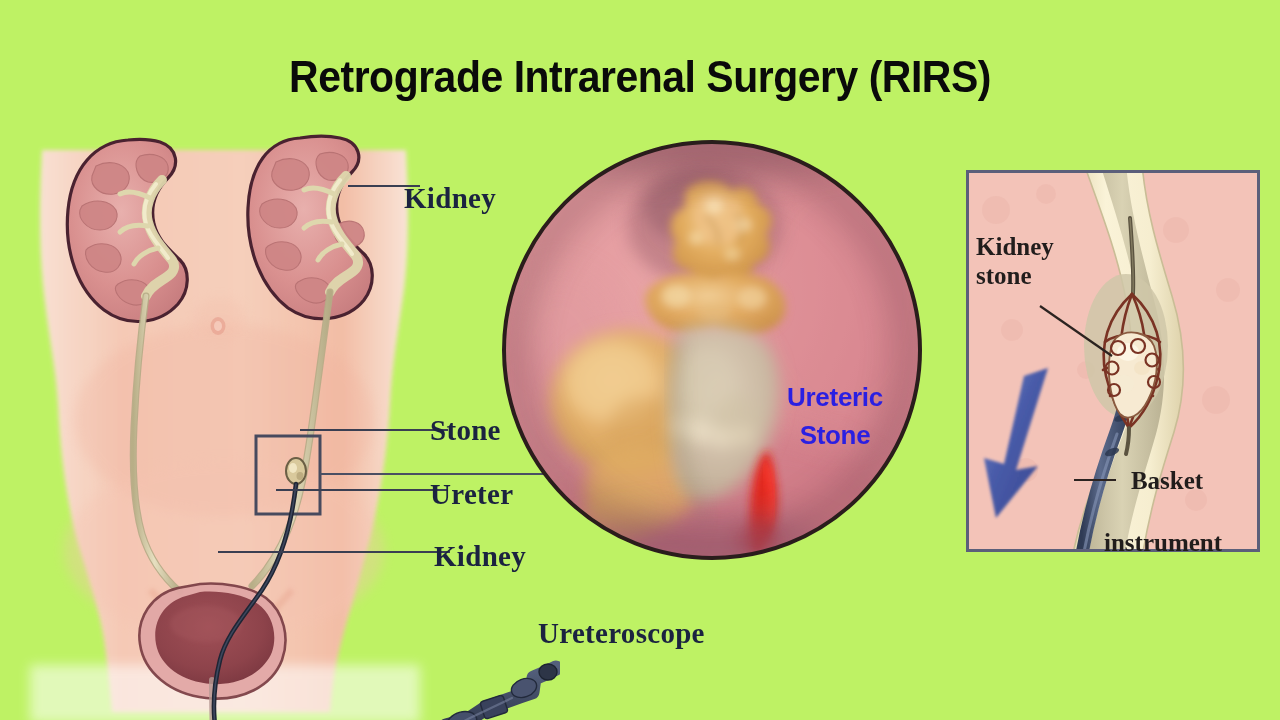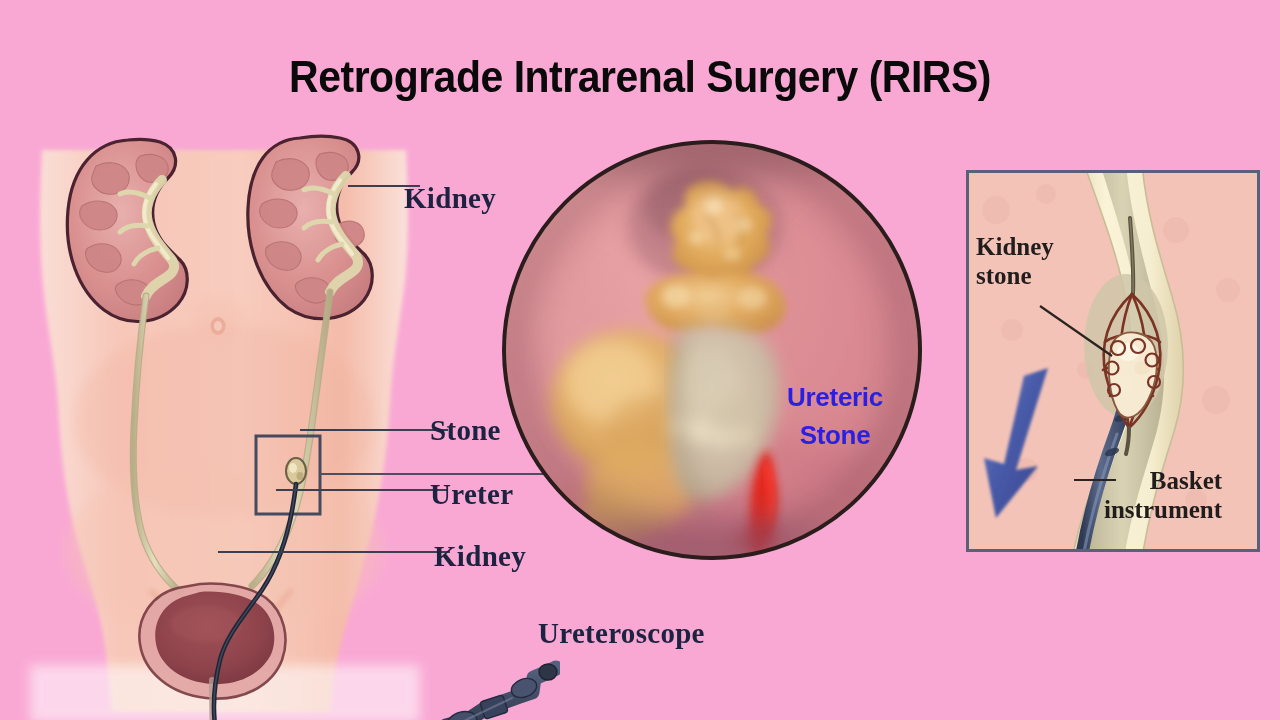--- a/index.html
+++ b/index.html
@@ -14,21 +14,21 @@
     position: relative;
     overflow: hidden;
     font-family: "Liberation Sans", sans-serif;
   }
 
   #stage {
     position: absolute;
     left: 0; top: 0;
     width: 1280px;
     height: 720px;
-    background: #f9a8d4;
+    background: #bef264;
   }
 
   
   #page-title {
     position: absolute;
     left: 0;
     top: 52px;
     width: 1280px;
     text-align: center;
     font-family: "Liberation Sans", sans-serif;
@@ -95,22 +95,22 @@
   .basket-label {
     position: absolute;
     font-family: "Liberation Serif", serif;
     font-weight: bold;
     font-size: 25px;
     line-height: 29px;
     color: #211d1c;
     white-space: nowrap;
   }
   #label-kidney-stone  { left: 976px; top: 232px; }
-  #label-basket-instr  { left: 1112px; top: 466px; text-align: right; }
-  #label-basket-instr .l2 { display: block; margin-left: -8px; }
+  #label-basket-instr  { left: 1112px; top: 466px; text-align: center; }
+  #label-basket-instr .l2 { display: block; margin-left: -8px; margin-top: 33px; }
 </style>
 </head>
 <body>
 
 <div id="stage">
 
   <div id="page-title">Retrograde Intrarenal Surgery (RIRS)</div>
 
   <div class="panel" id="anatomy-panel">
     <svg class="svgfull" viewBox="0 0 560 600" preserveAspectRatio="none">

